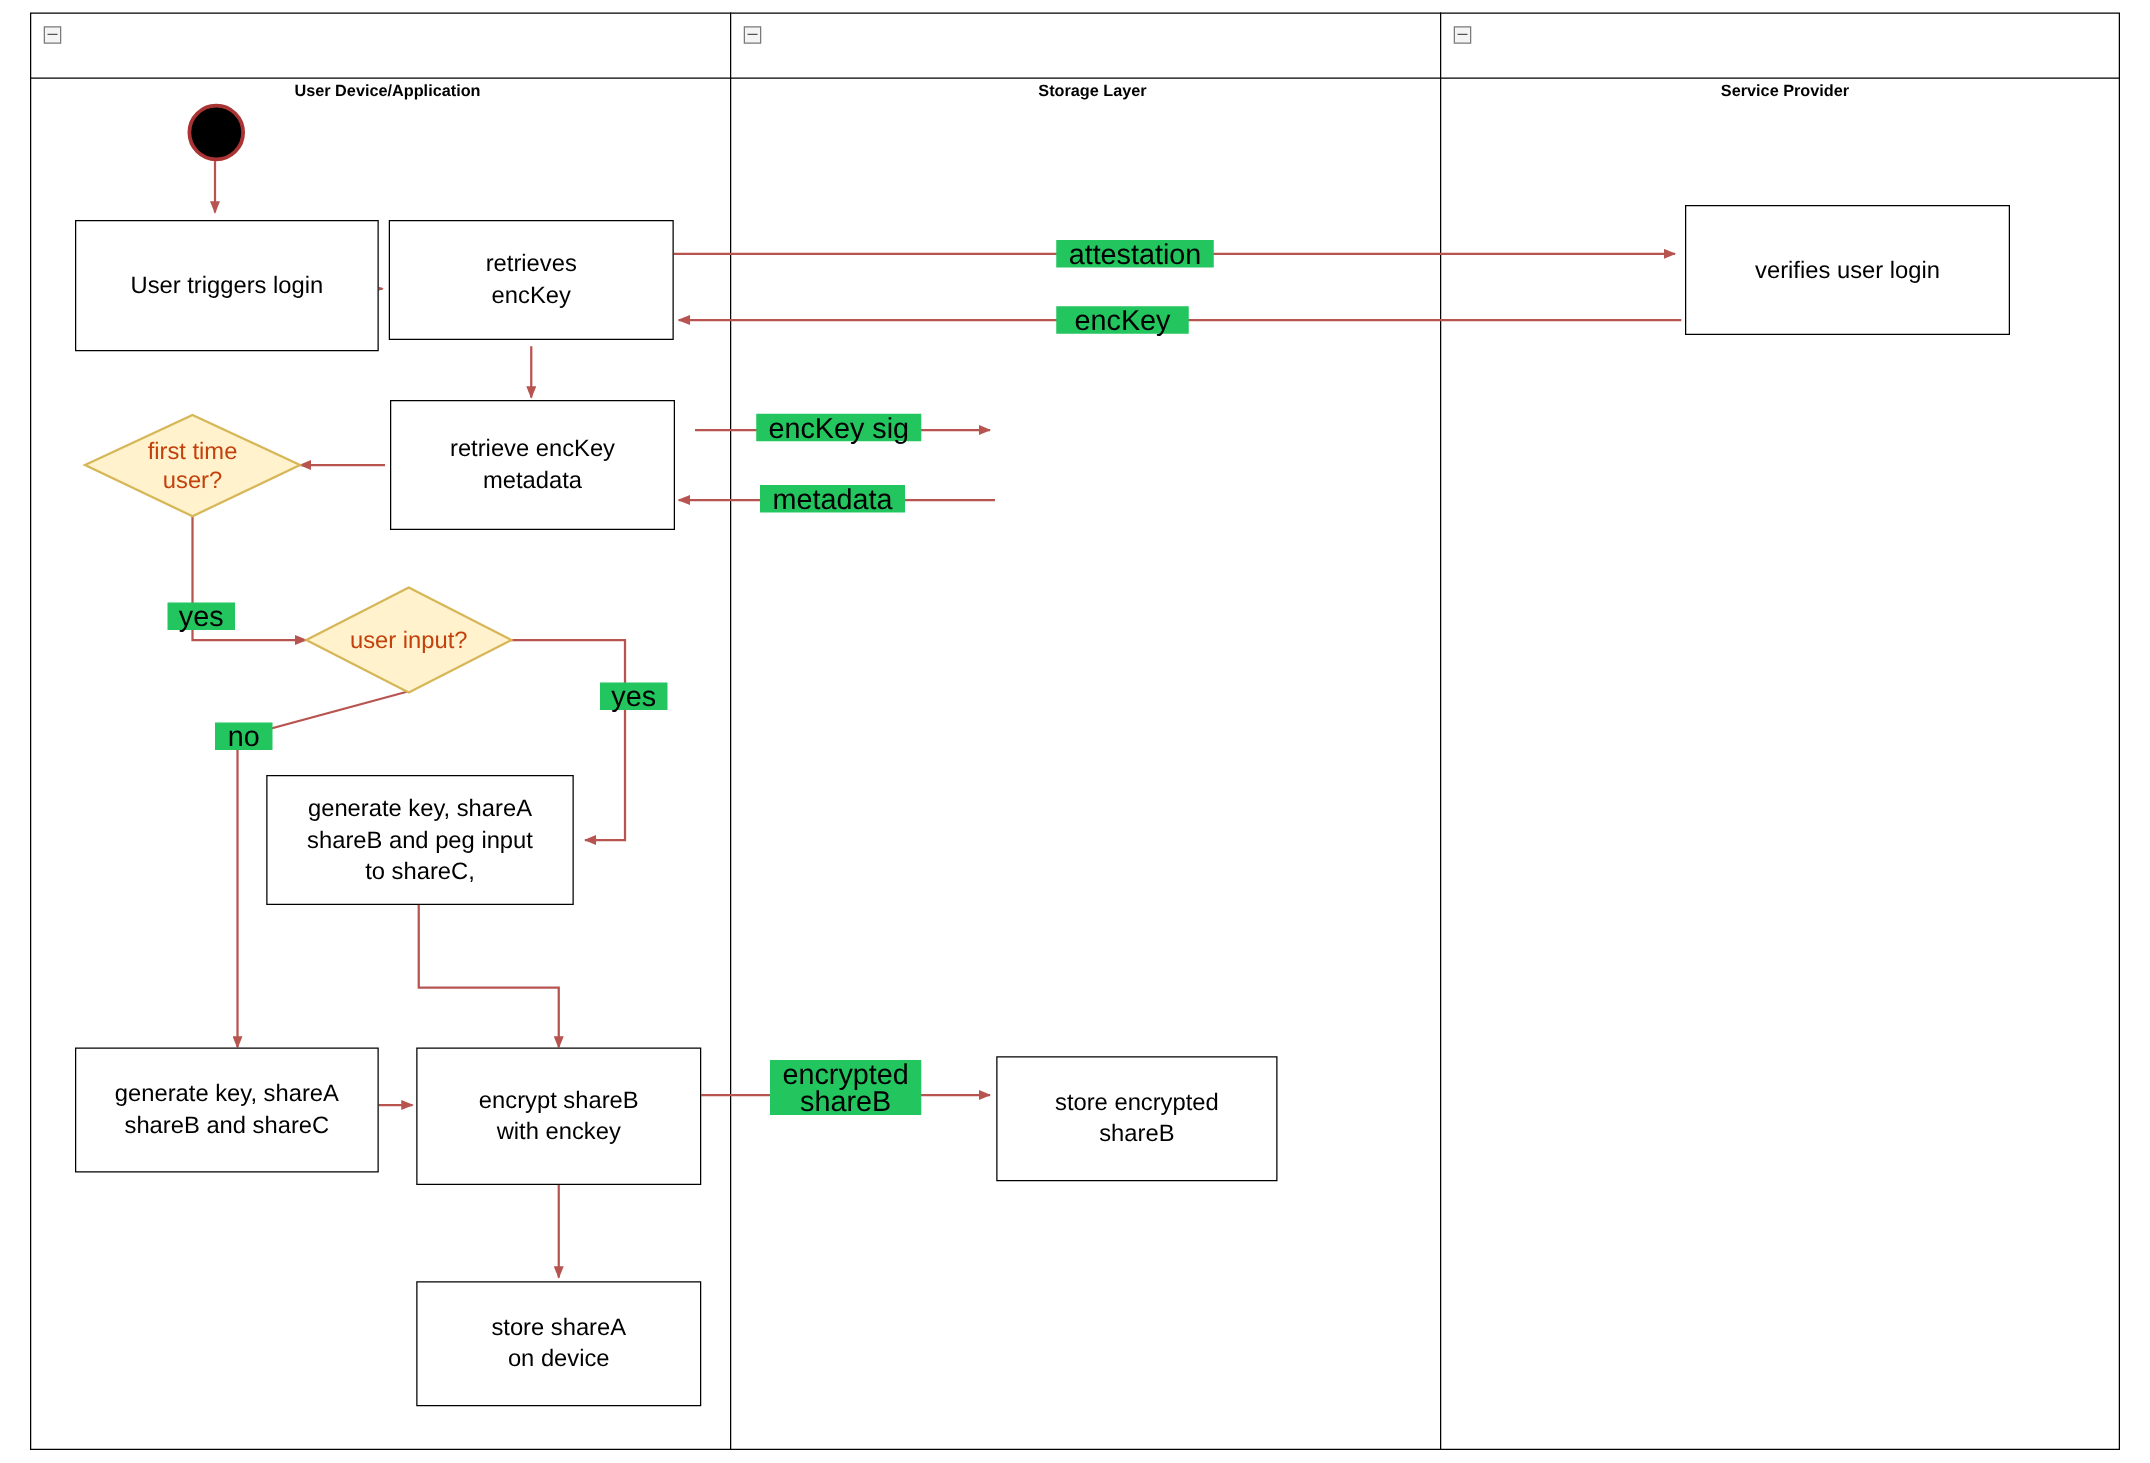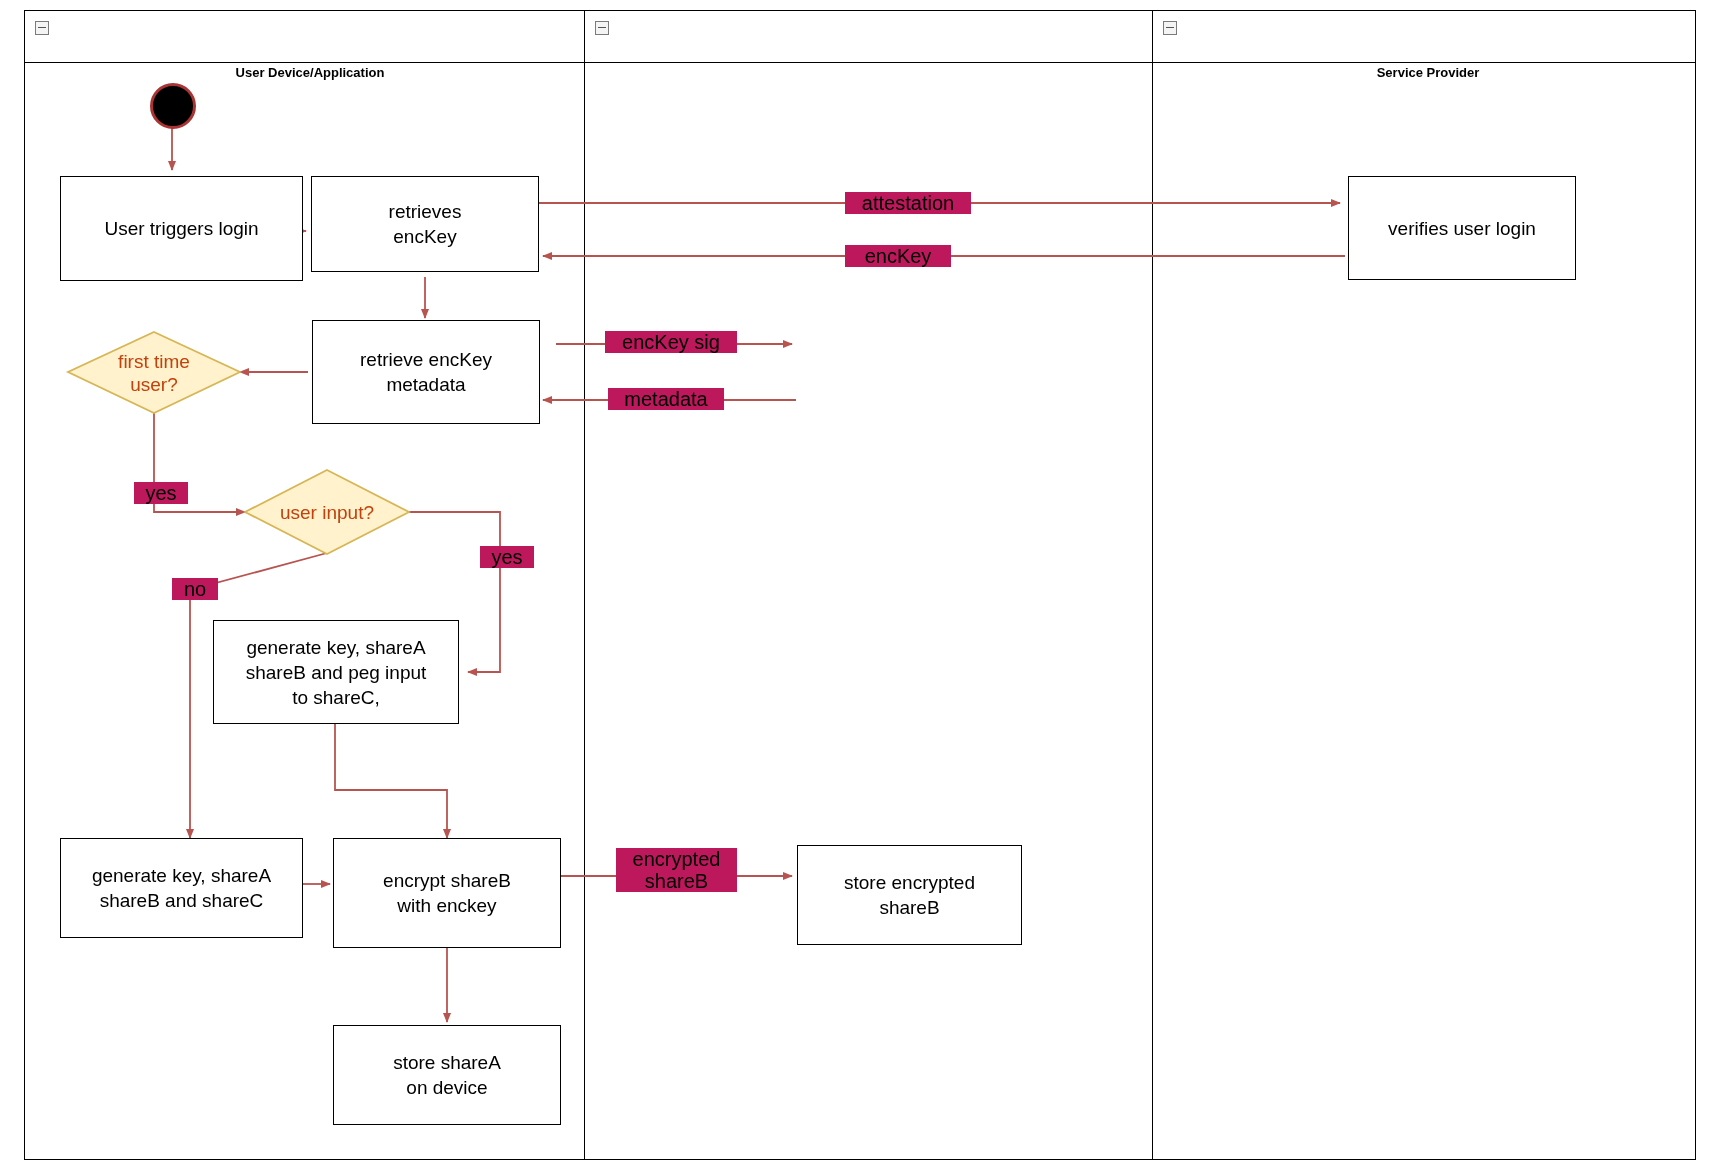--- a/index.html
+++ b/index.html
@@ -104,23 +104,23 @@
     align-items: center;
     justify-content: center;
     text-align: center;
     font-size: 19px;
     line-height: 23px;
     color: #c2410c;
     white-space: pre-line;
   }
   .edge-label {
     position: absolute;
-    font-size: 20px;
+    font-size: 23px;
     color: #000000;
-    background: #be185d;
+    background: #22c55e;
     padding: 0 3px;
     line-height: 22px;
     text-align: center;
     white-space: pre-line;
   }
   #edges {
     position: absolute;
     left: 0;
     top: 0;
     width: 1720px;
@@ -138,20 +138,21 @@
   <div class="lane-header-rule" style="left:24px; top:62px; width:1672px;"></div>
 
   <div class="lane-divider" style="left:584px; top:10px; height:1150px;"></div>
   <div class="lane-divider" style="left:1152px; top:10px; height:1150px;"></div>
 
   <div class="collapse-box" style="left:35px; top:21px;"></div>
   <div class="collapse-box" style="left:595px; top:21px;"></div>
   <div class="collapse-box" style="left:1163px; top:21px;"></div>
 
   <div class="lane-title" style="left:55px; top:24px; width:510px;">User Device/Application</div>
+  <div class="lane-title" style="left:615px; top:24px; width:518px;">Storage Layer</div>
   <div class="lane-title" style="left:1183px; top:24px; width:490px;">Service Provider</div>
 
   <svg id="edges">
     <defs>
       <marker id="arrow" markerWidth="10" markerHeight="8" refX="9" refY="4" orient="auto" markerUnits="userSpaceOnUse">
         <path d="M0,0 L10,4 L0,8 z" fill="#b85450"></path>
       </marker>
     </defs>
     <g stroke="#b85450" stroke-width="1.8" fill="none">
 
@@ -191,21 +192,21 @@
 
   <div class="node rect" style="left:60px; top:176px; width:243px; height:105px;">
     <span>User triggers login</span>
   </div>
 
   <div class="node rect" style="left:311px; top:176px; width:228px; height:96px;">
     <span>retrieves
 encKey</span>
   </div>
 
-  <div class="node rect" style="left:1348px; top:176px; width:228px; height:104px;">
+  <div class="node rect" style="left:1348px; top:164px; width:260px; height:104px;">
     <span>verifies user login</span>
   </div>
 
   <div class="node rect" style="left:312px; top:320px; width:228px; height:104px;">
     <span>retrieve encKey
 metadata</span>
   </div>
 
 
   <div class="decision" style="left:66px; top:330px; width:176px; height:85px;">

